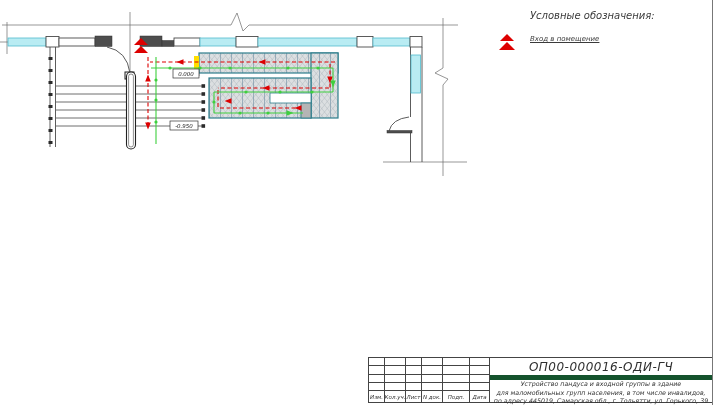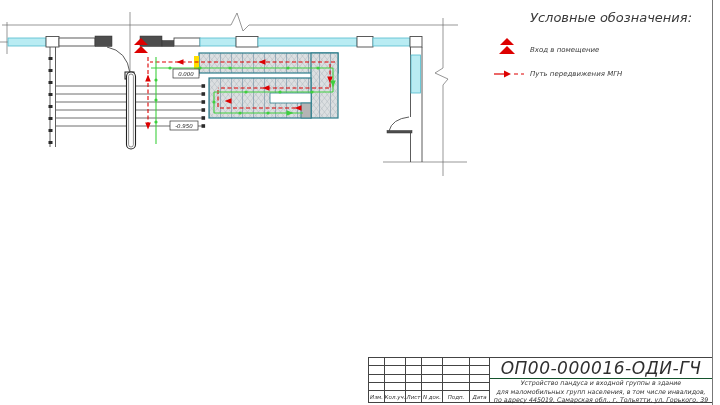--- a/index.html
+++ b/index.html
@@ -19,38 +19,38 @@
   .gray-block{fill:#b5b5b5;stroke:#2e7d8c;stroke-width:0.9;}
   .red-dash{stroke:#dd0000;stroke-width:1.1;fill:none;stroke-dasharray:4 2.5;}
   .red-fill{fill:#dd0000;stroke:none;}
   .green-line{stroke:#3ecf3e;stroke-width:1.1;fill:none;}
   .green-fill{fill:#3ecf3e;stroke:none;}
   .yellow{fill:#ffdf00;stroke:none;}
   .elev-box{fill:#ffffff;stroke:#333;stroke-width:0.7;}
   .elev-text{font-family:"DejaVu Sans",sans-serif;font-size:5.5px;fill:#222;font-style:italic;}
   
   #legend{position:absolute;left:494px;top:10px;width:220px;font-style:italic;}
-  #legend .lg-title{margin-left:36px;font-size:13px;margin-bottom:12px;}
-  .lg-row{display:flex;align-items:flex-end;margin-bottom:13px;}
+  #legend .lg-title{margin-left:36px;font-size:10px;margin-bottom:12px;}
+  .lg-row{display:flex;align-items:flex-start;margin-bottom:13px;text-decoration:underline;}
   .lg-sym{width:30px;flex:0 0 30px;margin-right:6px;}
   .lg-text{font-size:7px;line-height:9px;padding-top:2px;width:184px;}
   .lg-just{text-align:justify;}
   
   #tb{position:absolute;left:368px;top:357px;width:345px;height:46px;display:flex;font-style:italic;}
   #rev{width:122px;height:46px;display:flex;flex-direction:column;border:1px solid #444;box-sizing:border-box;}
   .rev-row{display:grid;grid-template-columns:16px 21px 16px 21px 27px 19px;flex:1 1 auto;}
   .rev-row > div{border-right:1px solid #444;border-bottom:1px solid #444;}
   .rev-row > div:last-child{border-right:none;}
   .rev-row.hdr{flex:0 0 11px;}
   .rev-row.hdr > div{border-bottom:none;display:flex;align-items:center;justify-content:center;
         font-size:5.5px;white-space:nowrap;overflow:hidden;color:#333;}
   #main-tb{width:223px;height:46px;border:1px solid #444;border-left:none;box-sizing:border-box;
         display:flex;flex-direction:column;}
-  #tb-code{flex:0 0 17px;border-bottom:1px solid #14532d;display:flex;align-items:center;justify-content:center;
-        font-size:17px;letter-spacing:0.5px;color:#2f2f2f;}
+  #tb-code{flex:0 0 17px;border-bottom:5px solid #14532d;display:flex;align-items:center;justify-content:center;
+        font-size:12px;letter-spacing:0.5px;color:#2f2f2f;}
   #tb-desc{flex:1;display:flex;flex-direction:column;justify-content:center;text-align:center;
         font-size:6.3px;line-height:8.6px;color:#333;}
   
   #frame-right{position:absolute;left:712px;top:0;width:0;height:405px;border-left:1.2px solid #777;}
 </style>
 </head>
 <body>
 
 <div id="sheet">
 
@@ -185,28 +185,20 @@
     <div class="lg-title">Условные обозначения:</div>
 
     <div class="lg-row">
       <svg class="lg-sym" width="30" height="18" viewBox="0 0 30 18">
         <polygon points="13,1 20,8 6,8" fill="#dd0000"></polygon>
         <polygon points="13,9 21,17 5,17" fill="#dd0000"></polygon>
       </svg>
       <div class="lg-text">Вход в помещение</div>
     </div>
 
-    <div class="lg-row">
-      <svg class="lg-sym" width="30" height="10" viewBox="0 0 30 10">
-        <path d="M0,5 H10" stroke-width="1.2" fill="none" stroke="#dd0000"></path>
-        <polygon points="17,5 10,1.5 10,8.5" fill="#dd0000"></polygon>
-        <path d="M20,5 h4 M27,5 h3" stroke-width="1.2" fill="none" stroke="#dd0000"></path>
-      </svg>
-      <div class="lg-text">Путь передвижения МГН</div>
-    </div>
 
   </div>
 
   <div id="tb">
     <div id="rev">
       <div class="rev-row">
         <div></div>
           <div></div>
           <div></div>
           <div></div>

